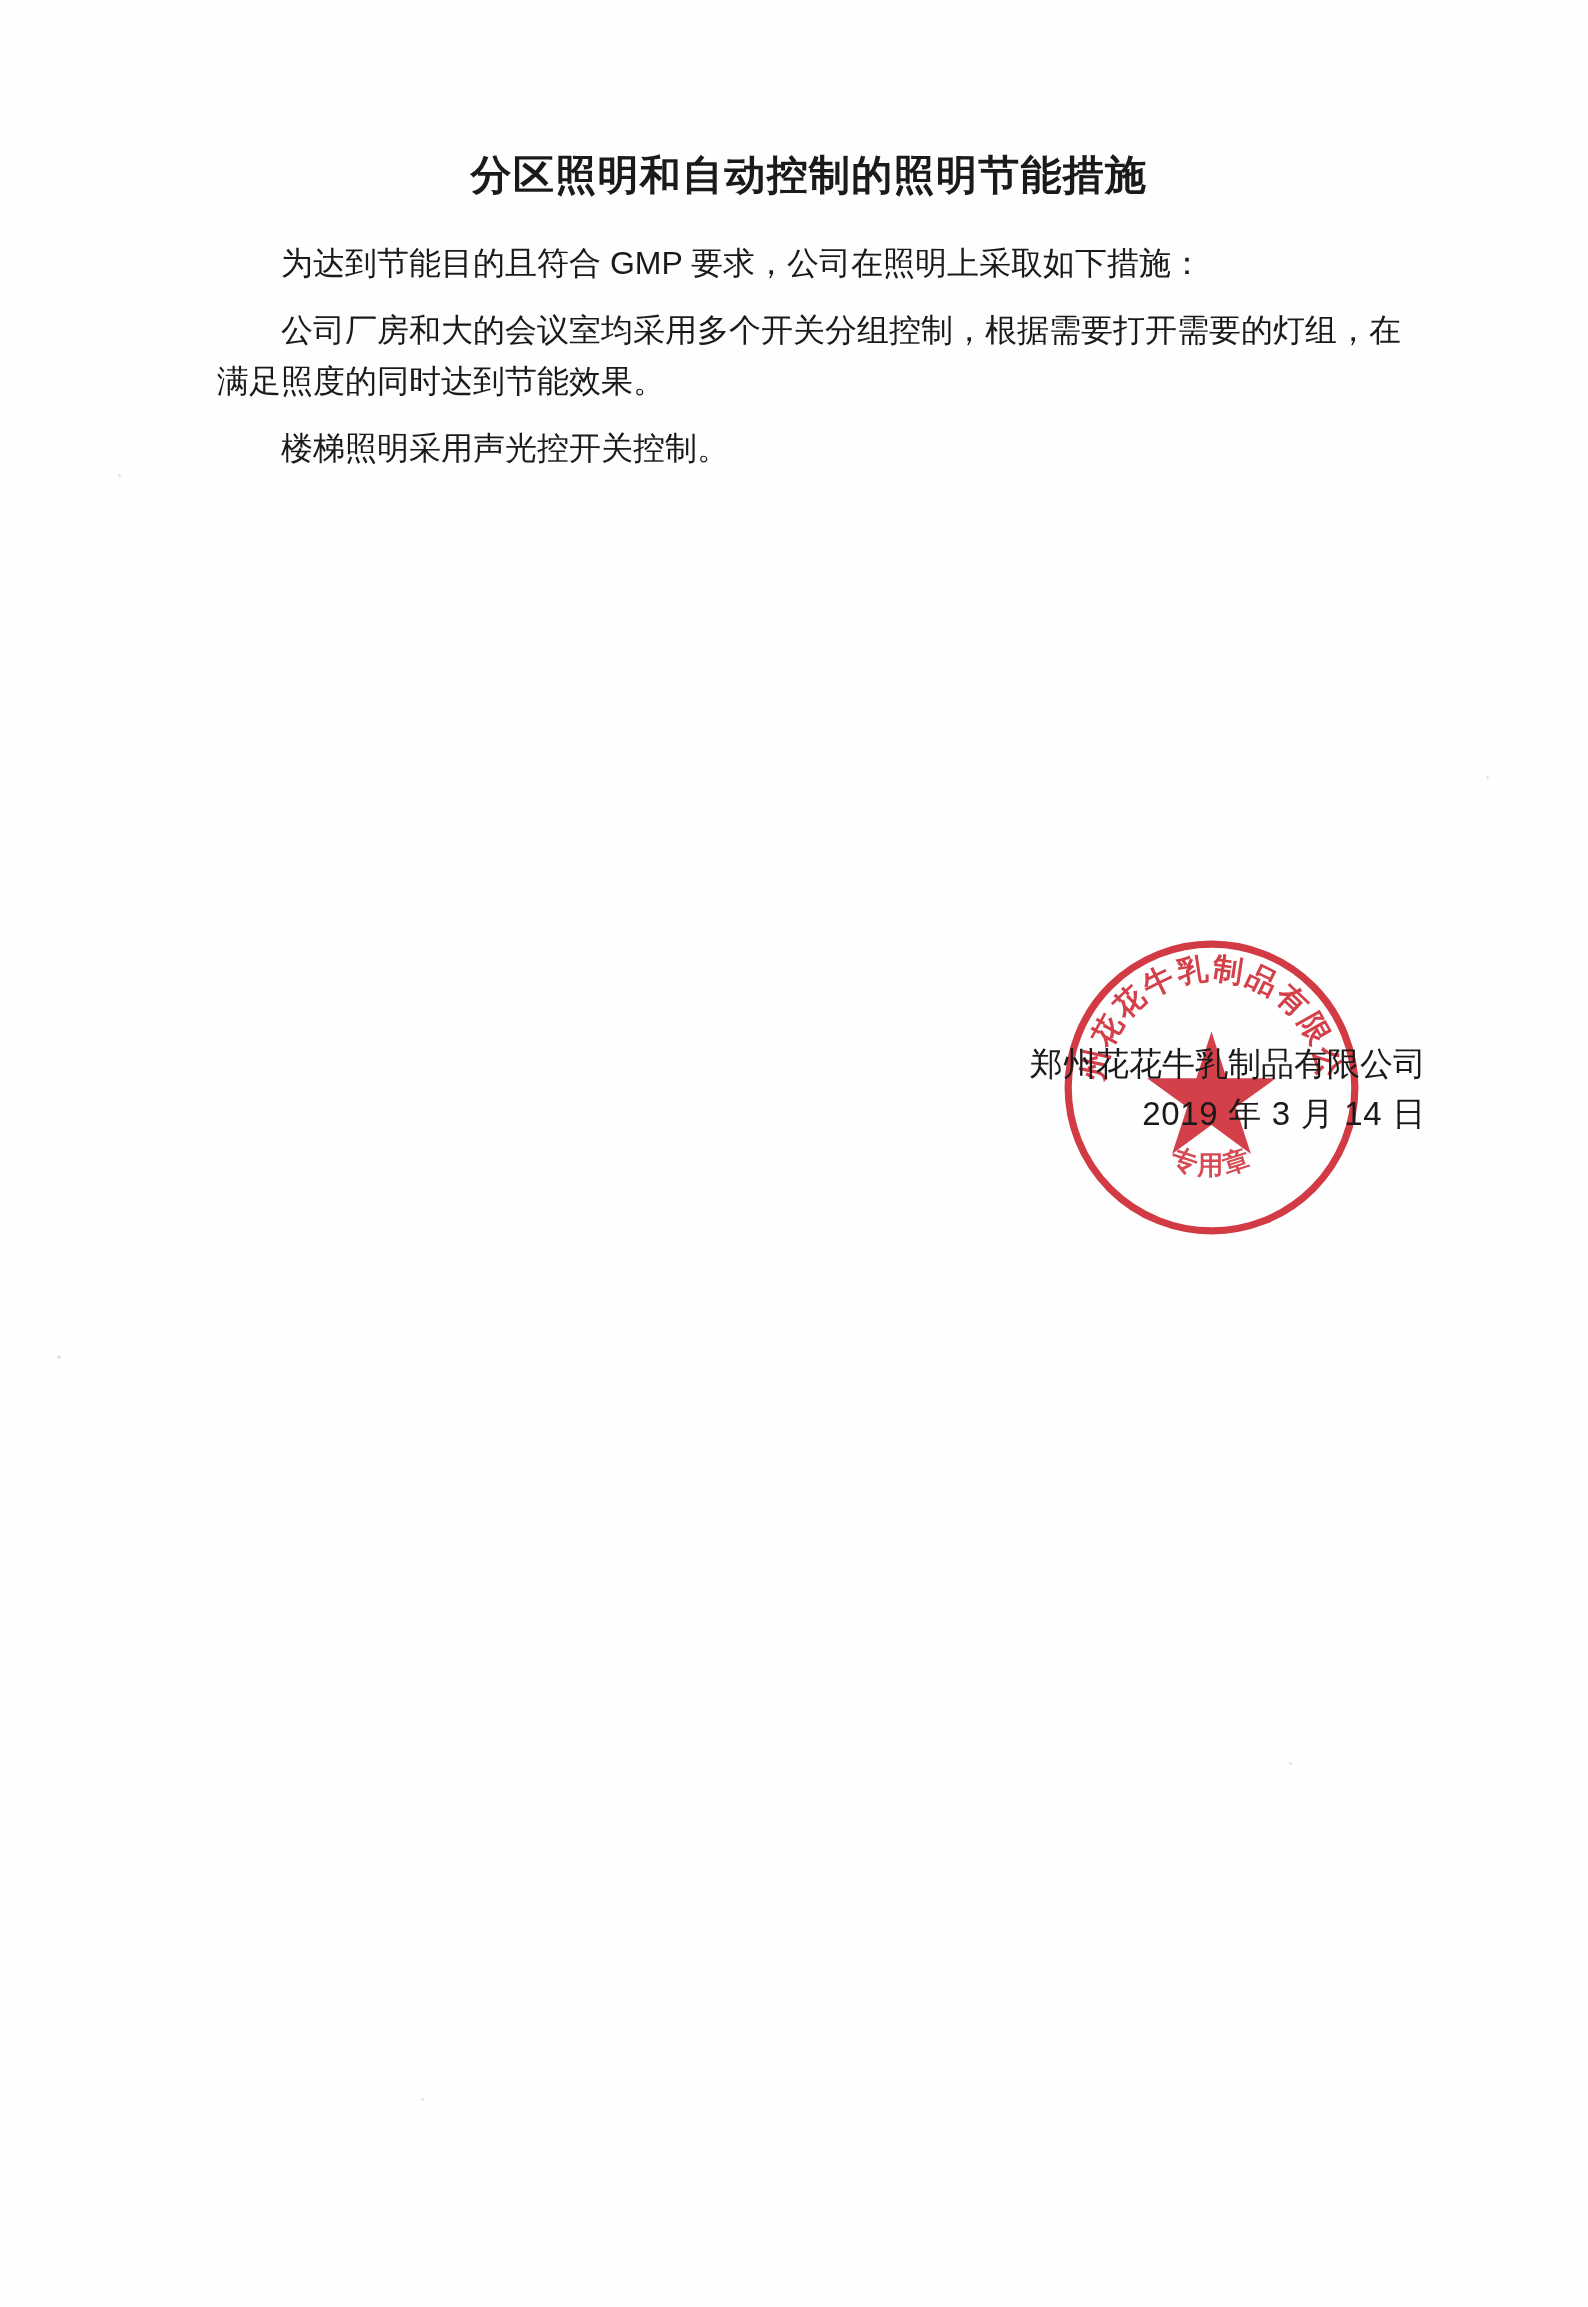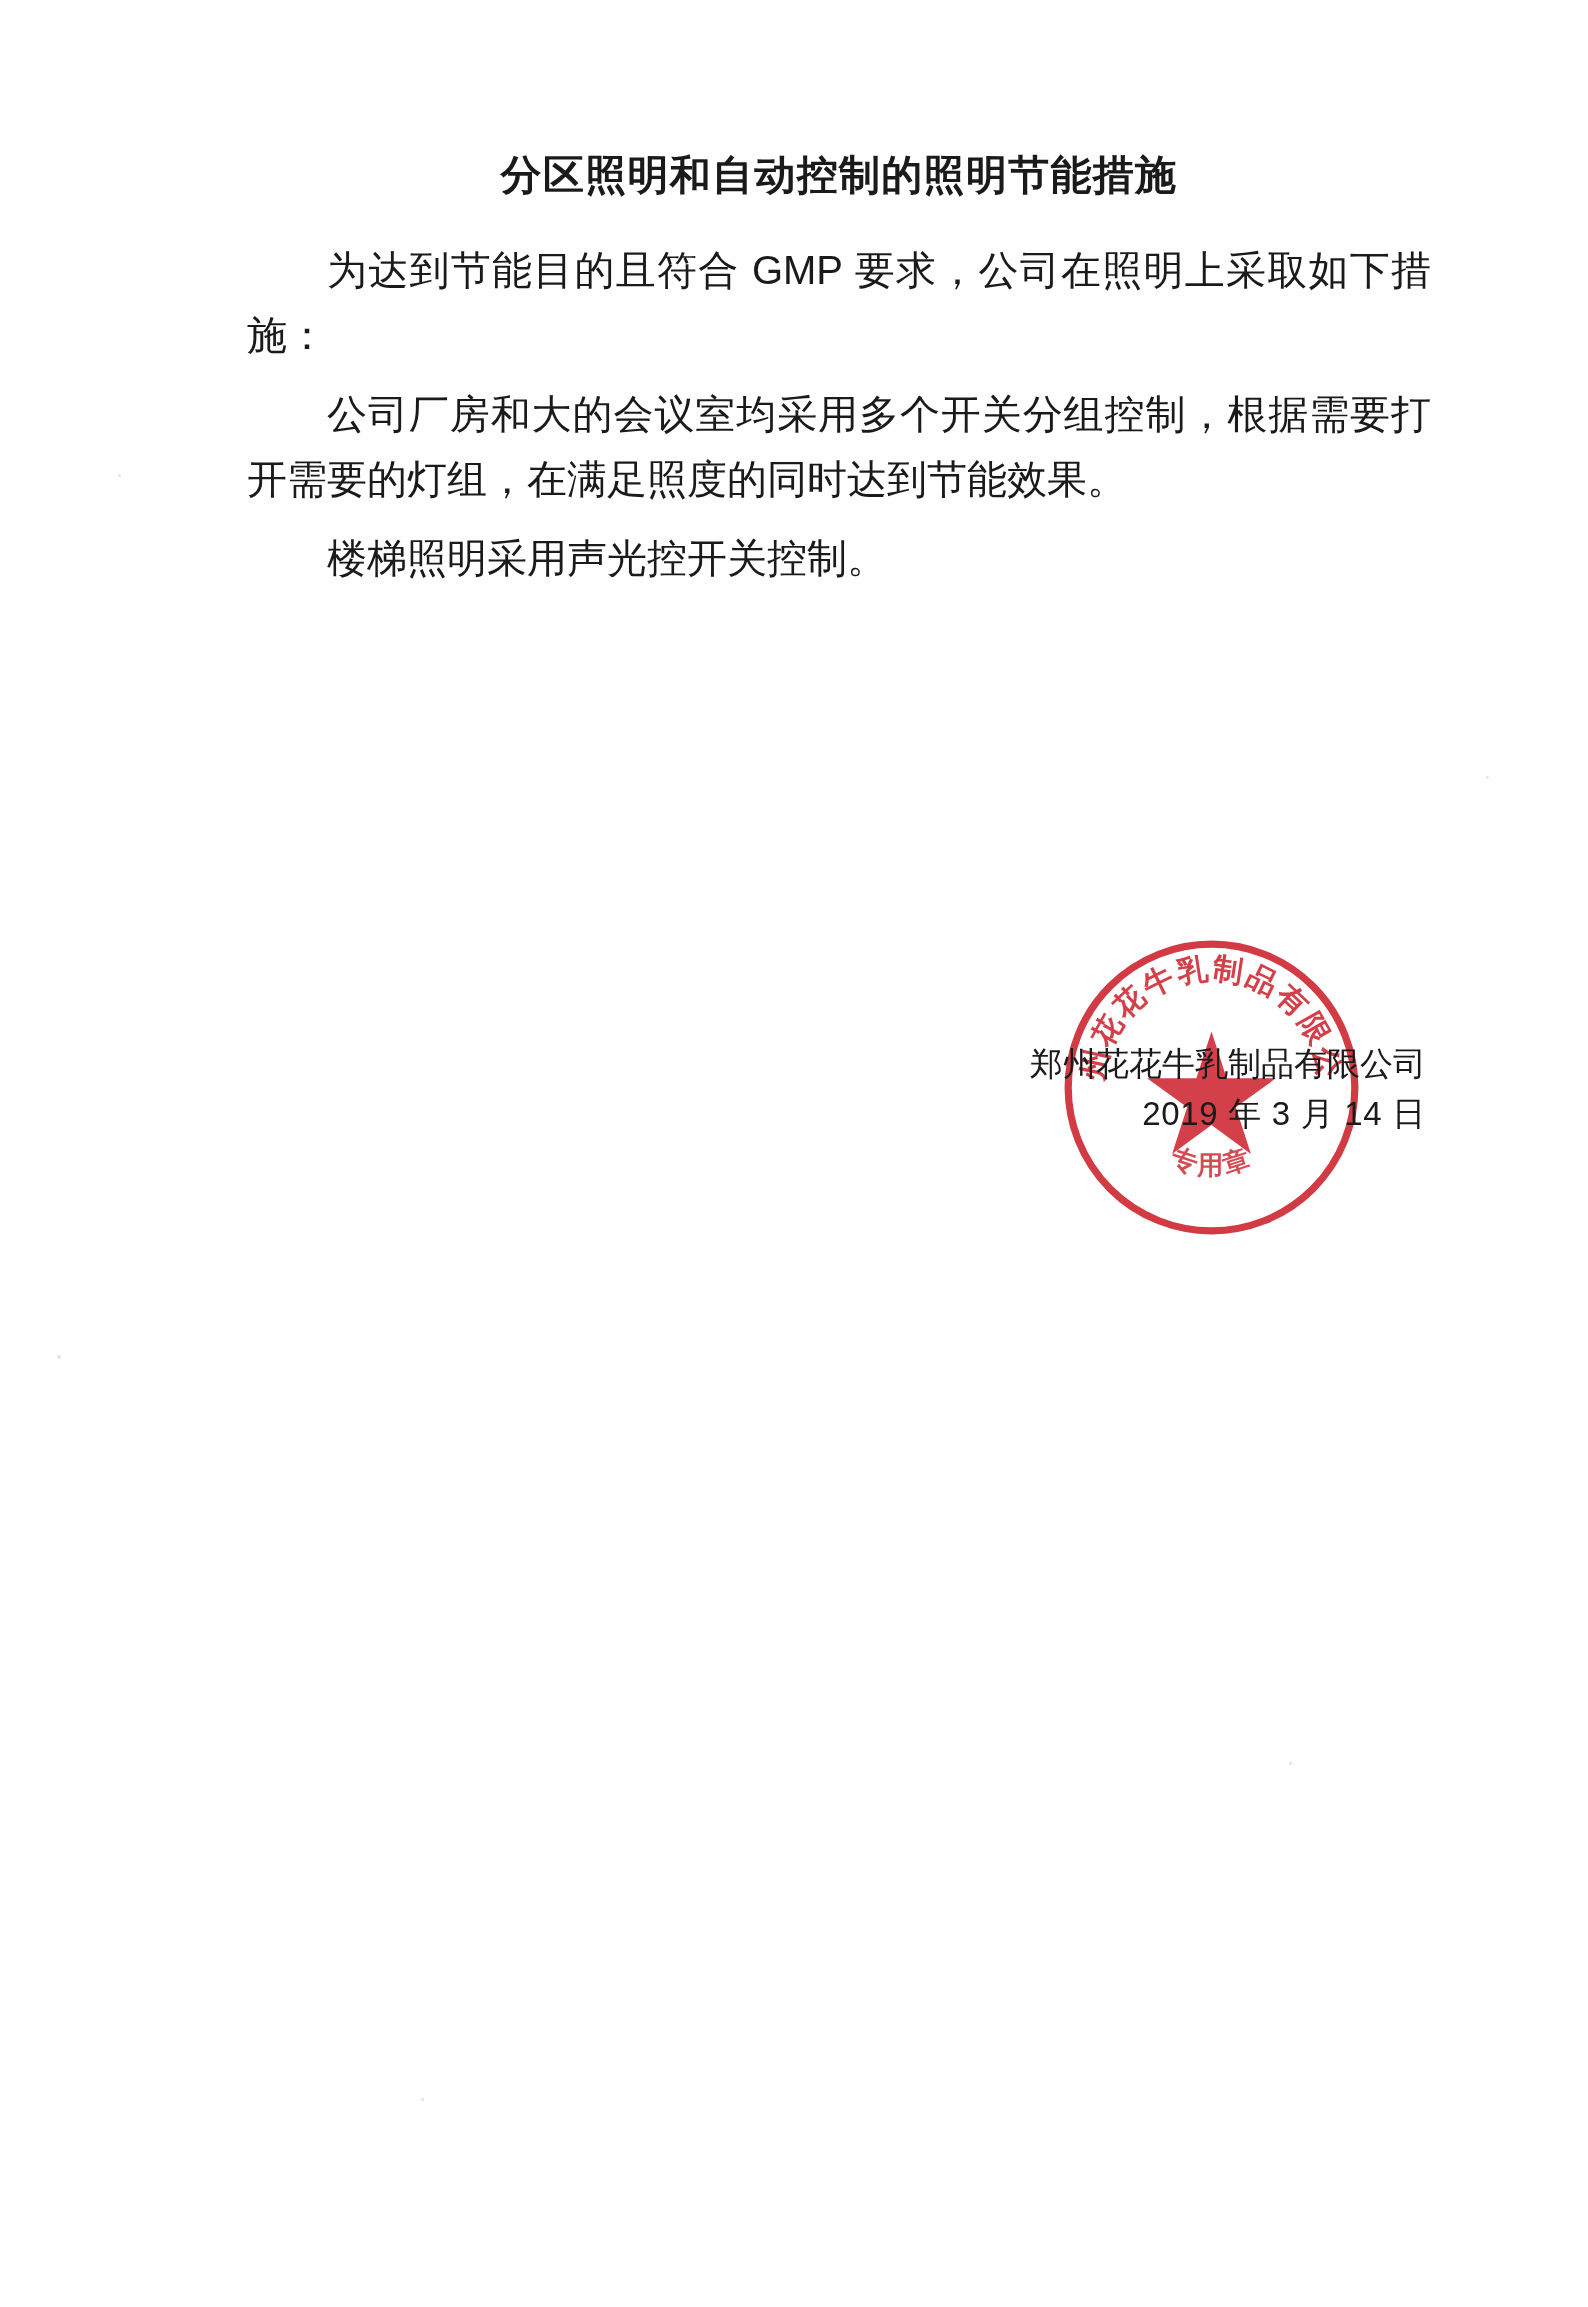--- a/index.html
+++ b/index.html
@@ -25,33 +25,32 @@
     position: absolute;
     background: #cfcfcf;
     border-radius: 50%;
     opacity: .55;
   }
   .doc-body {
     position: absolute;
     left: 217px;
     top: 151px;
     width: 1184px;
-    margin-left: 30px;
   }
   .doc-title {
     text-align: center;
     font-size: 41px;
     font-weight: 700;
     letter-spacing: 1.3px;
     line-height: 1.2;
     margin: 0 0 38px 0;
     font-family: "Liberation Sans", "DejaVu Sans", sans-serif;
   }
   .para {
-    font-size: 40px;
+    font-size: 32px;
     line-height: 1.62;
     text-indent: 2em;
     margin: 0 0 17px 0;
     font-family: "Liberation Sans", "DejaVu Sans", sans-serif;
     font-weight: 500;
     text-align: justify;
   }
   .para.tight {
     margin-bottom: 14.5px;
   }

